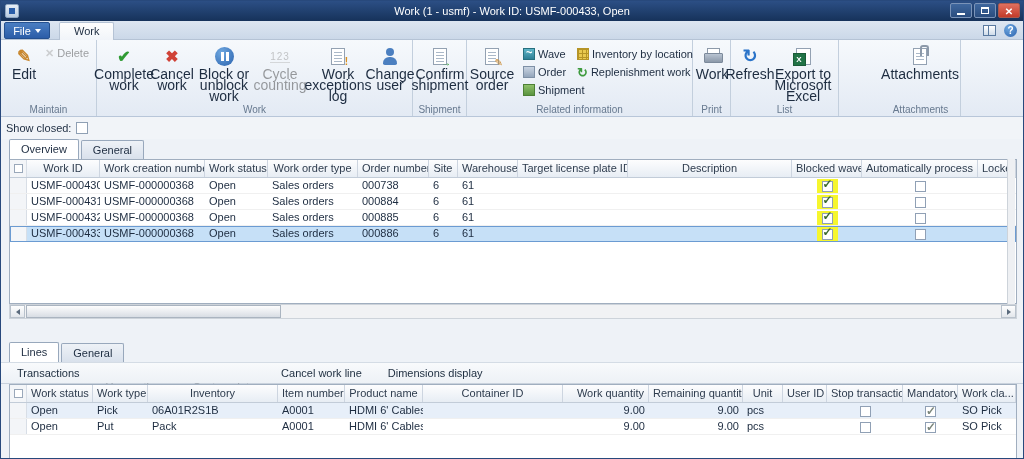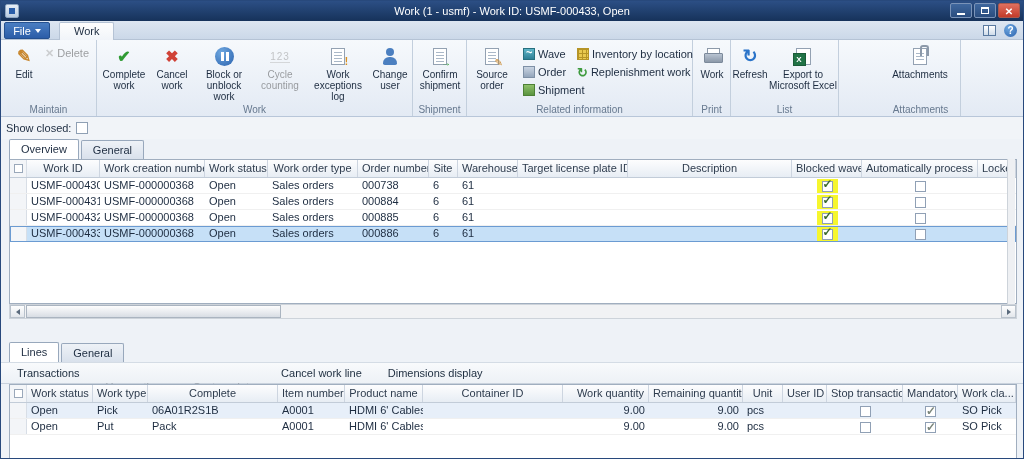--- a/index.html
+++ b/index.html
@@ -28,21 +28,21 @@
   .layout-icon::before { content:""; position:absolute; left:4px; top:0; bottom:0; width:1px; background:#5a7aa0; }
   .help-icon { width:13px; height:13px; border-radius:50%; background:radial-gradient(circle at 35% 30%, #6fa8e0, #2a62ae); color:#fff; font-size:10px; font-weight:bold; text-align:center; line-height:13px; }
   .help-icon::before { content:"?"; }
 
   
   .ribbon { position:absolute; left:0; top:39px; right:0; height:77px; background:linear-gradient(#f6f9fc,#e3eaf4); border-bottom:1px solid #b8c6d9; }
   .rgroup { position:absolute; top:0; bottom:0; border-right:1px solid #c3cfdd; }
   .glabel { position:absolute; bottom:1px; left:0; right:0; text-align:center; color:#67798f; font-size:10px; }
   .bb { position:absolute; top:2px; display:flex; flex-direction:column; align-items:center; text-align:center; }
   .bb .bi { height:24px; display:flex; align-items:center; justify-content:center; margin:2px 0 1px; }
-  .bb .bl { font-size:10px; line-height:11px; }
+  .bb .bl { font-size:14px; line-height:11px; }
   .sb { position:absolute; height:16px; display:flex; align-items:center; gap:3px; white-space:nowrap; }
   .disabled { opacity:.45; filter:grayscale(1); }
 
   
   .ic { display:inline-block; position:relative; }
   .ic-pencil::before { content:"✎"; color:#c8862c; font-size:17px; font-weight:bold; }
   .ic-delete::before { content:"✕"; color:#90a0ae; font-size:11px; font-weight:bold; }
   .ic-check::before { content:"✔"; color:#2f9b33; font-size:16px; font-weight:bold; }
   .ic-cancel::before { content:"✖"; color:#d04237; font-size:16px; font-weight:bold; }
   .ic-pause { width:19px; height:19px; border-radius:50%; background:radial-gradient(circle at 35% 30%, #6fa8e0, #2a62ae); }
@@ -403,21 +403,21 @@
     <span class="link off">Custom data</span>
     <span class="link">Cancel work line</span>
     <span class="link">Dimensions display</span>
   </div>
 
   <div class="gridbox" style="left:8px;top:383px;width:1008px;height:75px;border-bottom:none;--cols:17px 66px 55px 130px 67px 78px 140px 86px 94px 40px 44px 76px 55px minmax(0,1fr)">
     <div class="ghead">
       <div class="gh sel"><span class="hdr-box"></span></div>
       <div class="gh">Work status</div>
       <div class="gh">Work type</div>
-      <div class="gh">Complete</div>
+      <div class="gh">Inventory</div>
       <div class="gh">Item number</div>
       <div class="gh">Product name</div>
       <div class="gh">Container ID</div>
       <div class="gh num">Work quantity</div>
       <div class="gh num">Remaining quantity</div>
       <div class="gh">Unit</div>
       <div class="gh">User ID</div>
       <div class="gh">Stop transaction</div>
       <div class="gh">Mandatory</div>
       <div class="gh">Work cla...</div>

